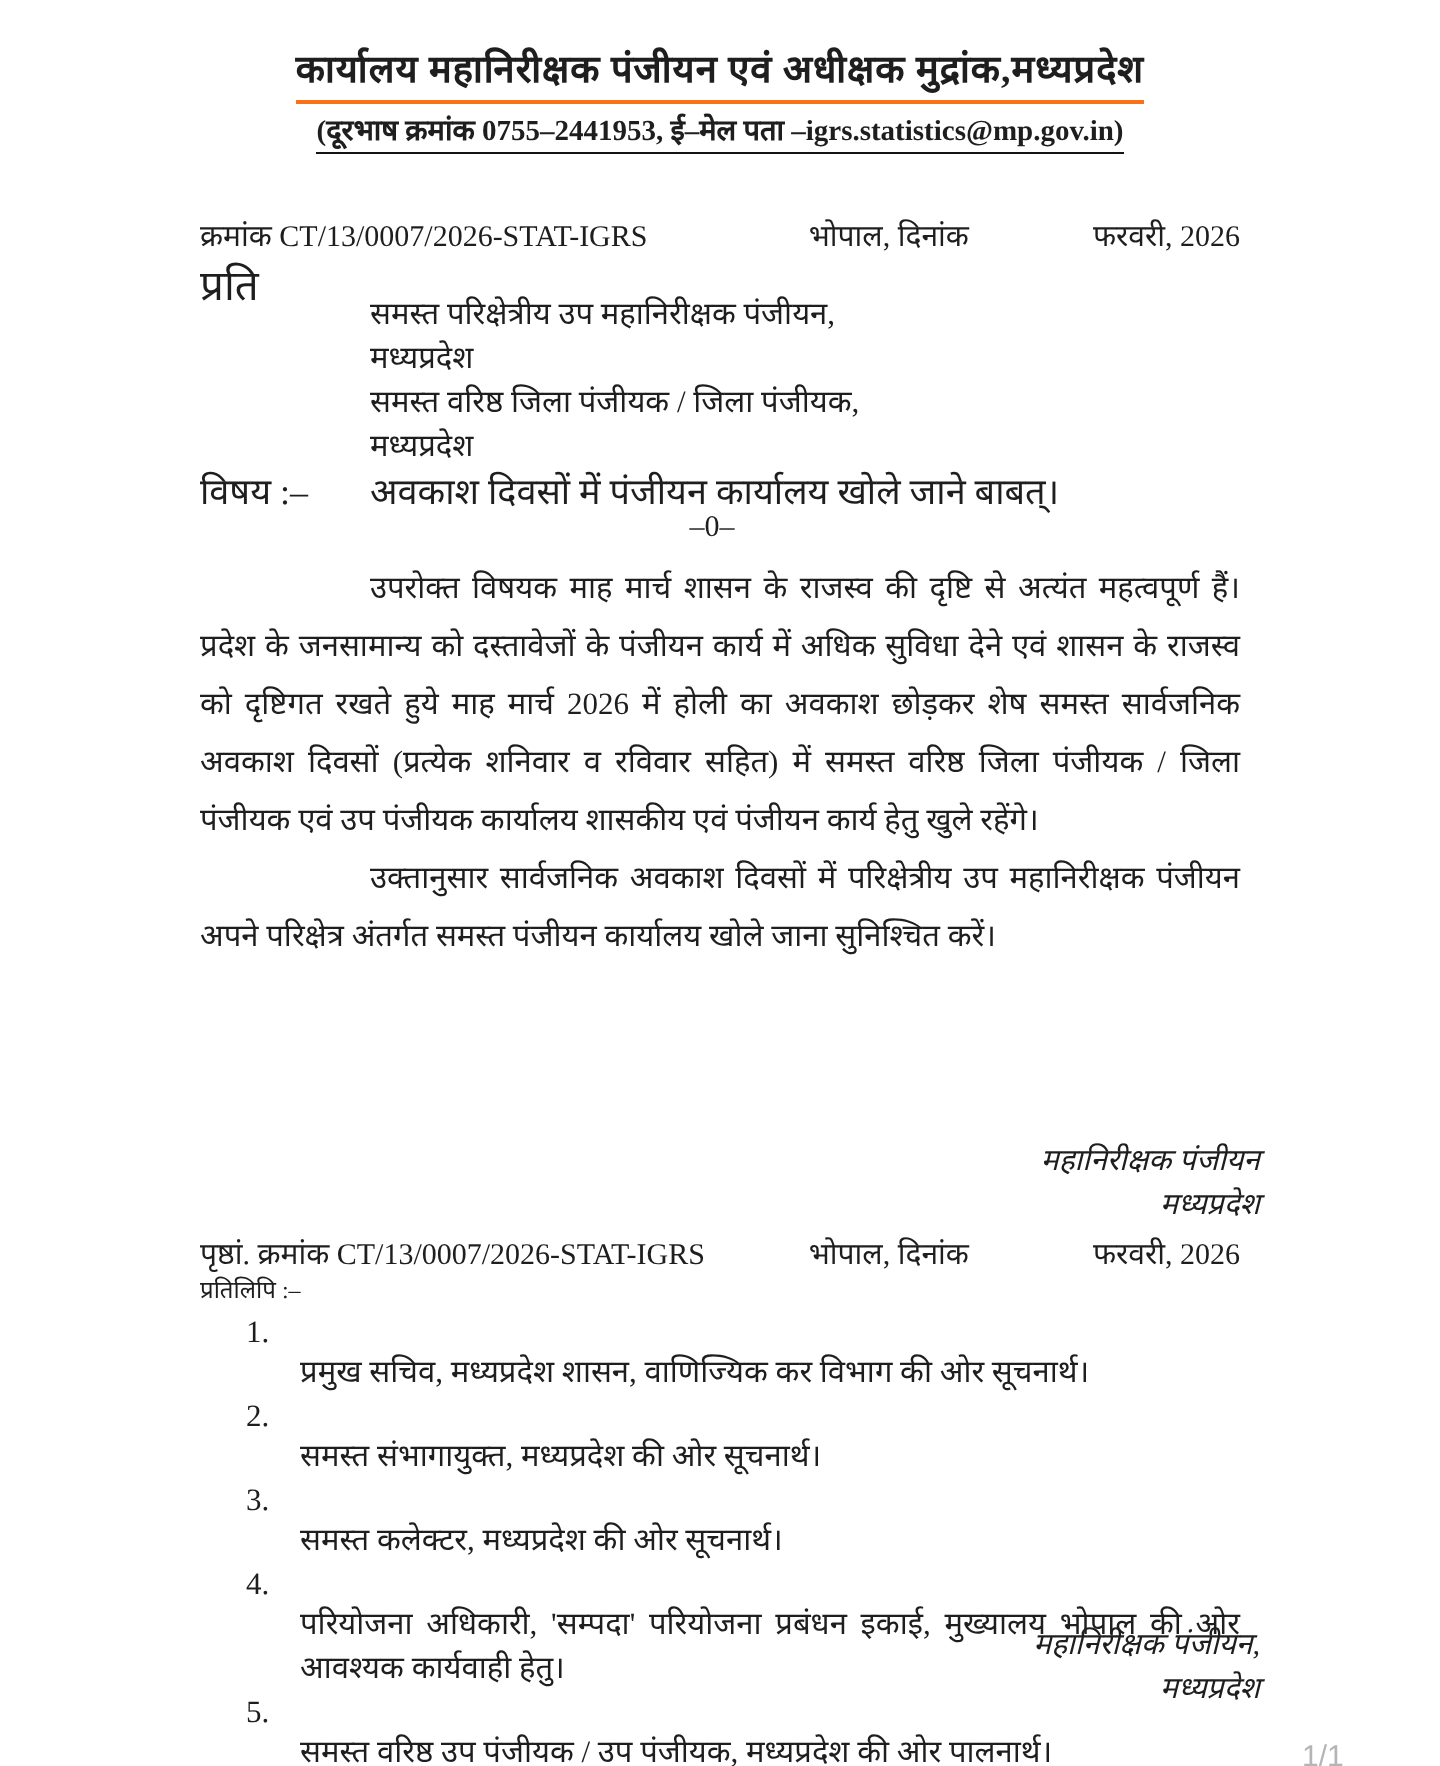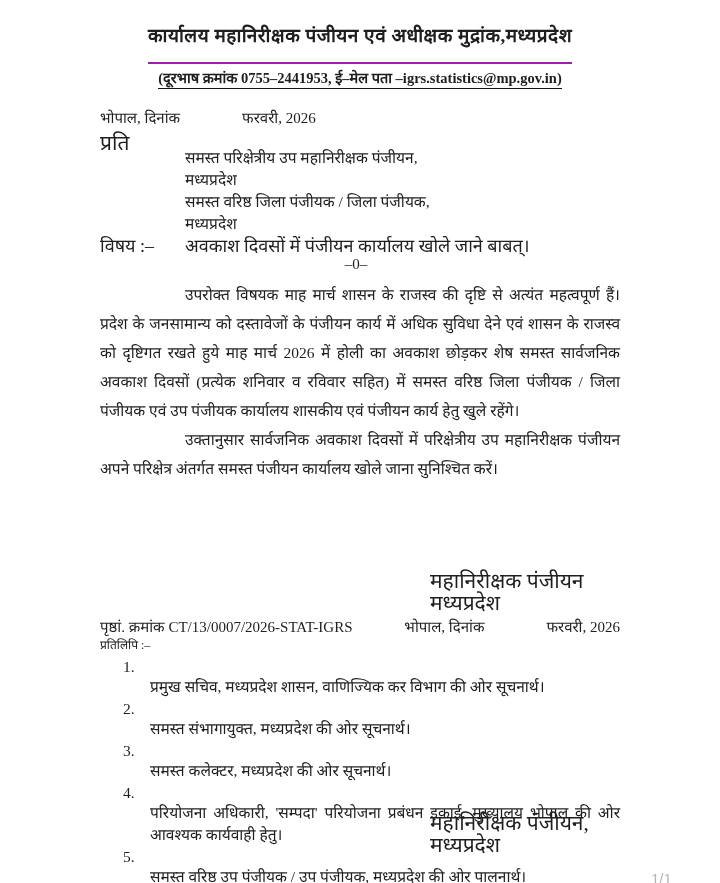--- a/index.html
+++ b/index.html
@@ -10,21 +10,21 @@
     font-family: "Liberation Serif", "DejaVu Serif", serif;
     color: #1e1e1e;
     position: relative;
   }
   .page { position: absolute; inset: 0; background: #fff; }
 
   
   .letterhead { position: absolute; top: 26px; left: 0; right: 0; text-align: center; }
   .letterhead .lh1 {
     display: inline-block; font-size: 19px; font-weight: bold;
-    border-bottom: 2px solid #a21caf; padding-bottom: 16px; letter-spacing: 0.5px;
+    border-bottom: 2px solid #f97316; padding-bottom: 4px; letter-spacing: 0.5px;
   }
   .letterhead .lh2, .letterhead .lh3 {
     display: inline-block; font-size: 14.5px; font-weight: bold;
     border-bottom: 1.8px solid #141414; padding-bottom: 0px; margin-top: 4px;
   }
   .lh-row { line-height: 20px; }
 
   
   .ref-row {
     position: absolute; left: 100px; right: 100px;
@@ -41,21 +41,21 @@
   .subject-row .subject-label { width: 85px; flex: 0 0 85px; }
 
   .divider { position: absolute; top: 256px; left: 0; right: 8px; text-align: center; font-size: 15px; }
 
   .body-text {
     position: absolute; top: 280px; left: 100px; width: 520px;
     font-size: 15.5px; line-height: 29px; text-align: justify;
   }
   .body-text p { margin: 0; text-indent: 85px; }
 
-  .sig-block { position: absolute; left: 430px; width: 200px; text-align: left; font-size: 21px; line-height: 22px; }
+  .sig-block { position: absolute; left: 430px; width: 200px; text-align: right; font-size: 15px; line-height: 22px; font-style: italic; }
   .sig-top { top: 570px; }
   .sig-bottom { top: 812px; }
 
   .copies-label { position: absolute; left: 100px; top: 636px; font-size: 12px; text-align: center; }
 
   .copies-list { position: absolute; left: 123px; top: 656px; width: 497px; font-size: 15.5px; line-height: 22px; }
   .copy-item { display: flex; }
   .copy-item .num { flex: 0 0 27px; }
   .copy-item .txt { flex: 1; text-align: justify; margin-top: 20px; }
 
@@ -74,20 +74,21 @@
 <body>
 
 <div class="page">
 
   <div class="letterhead">
     <div class="lh-row"><span class="lh1">कार्यालय महानिरीक्षक पंजीयन एवं अधीक्षक मुद्रांक,मध्यप्रदेश</span></div>
     <div class="lh-row"><span class="lh3">(दूरभाष क्रमांक 0755–2441953, ई–मेल पता –igrs.statistics@mp.gov.in)</span></div>
   </div>
 
   <div class="ref-row" style="top:107px;">
+    <span class="ref-num">क्रमांक CT/13/0007/2026-STAT-IGRS</span>
     <span class="ref-place">भोपाल, दिनांक</span>
     <span class="ref-date">फरवरी, 2026</span>
   </div>
 
   <div class="salutation" style="top:128px;">प्रति</div>
 
   <div class="addressee">
     <div>समस्त परिक्षेत्रीय उप महानिरीक्षक पंजीयन,</div>
     <div>मध्यप्रदेश</div>
     <div>समस्त वरिष्ठ जिला पंजीयक / जिला पंजीयक,</div>

